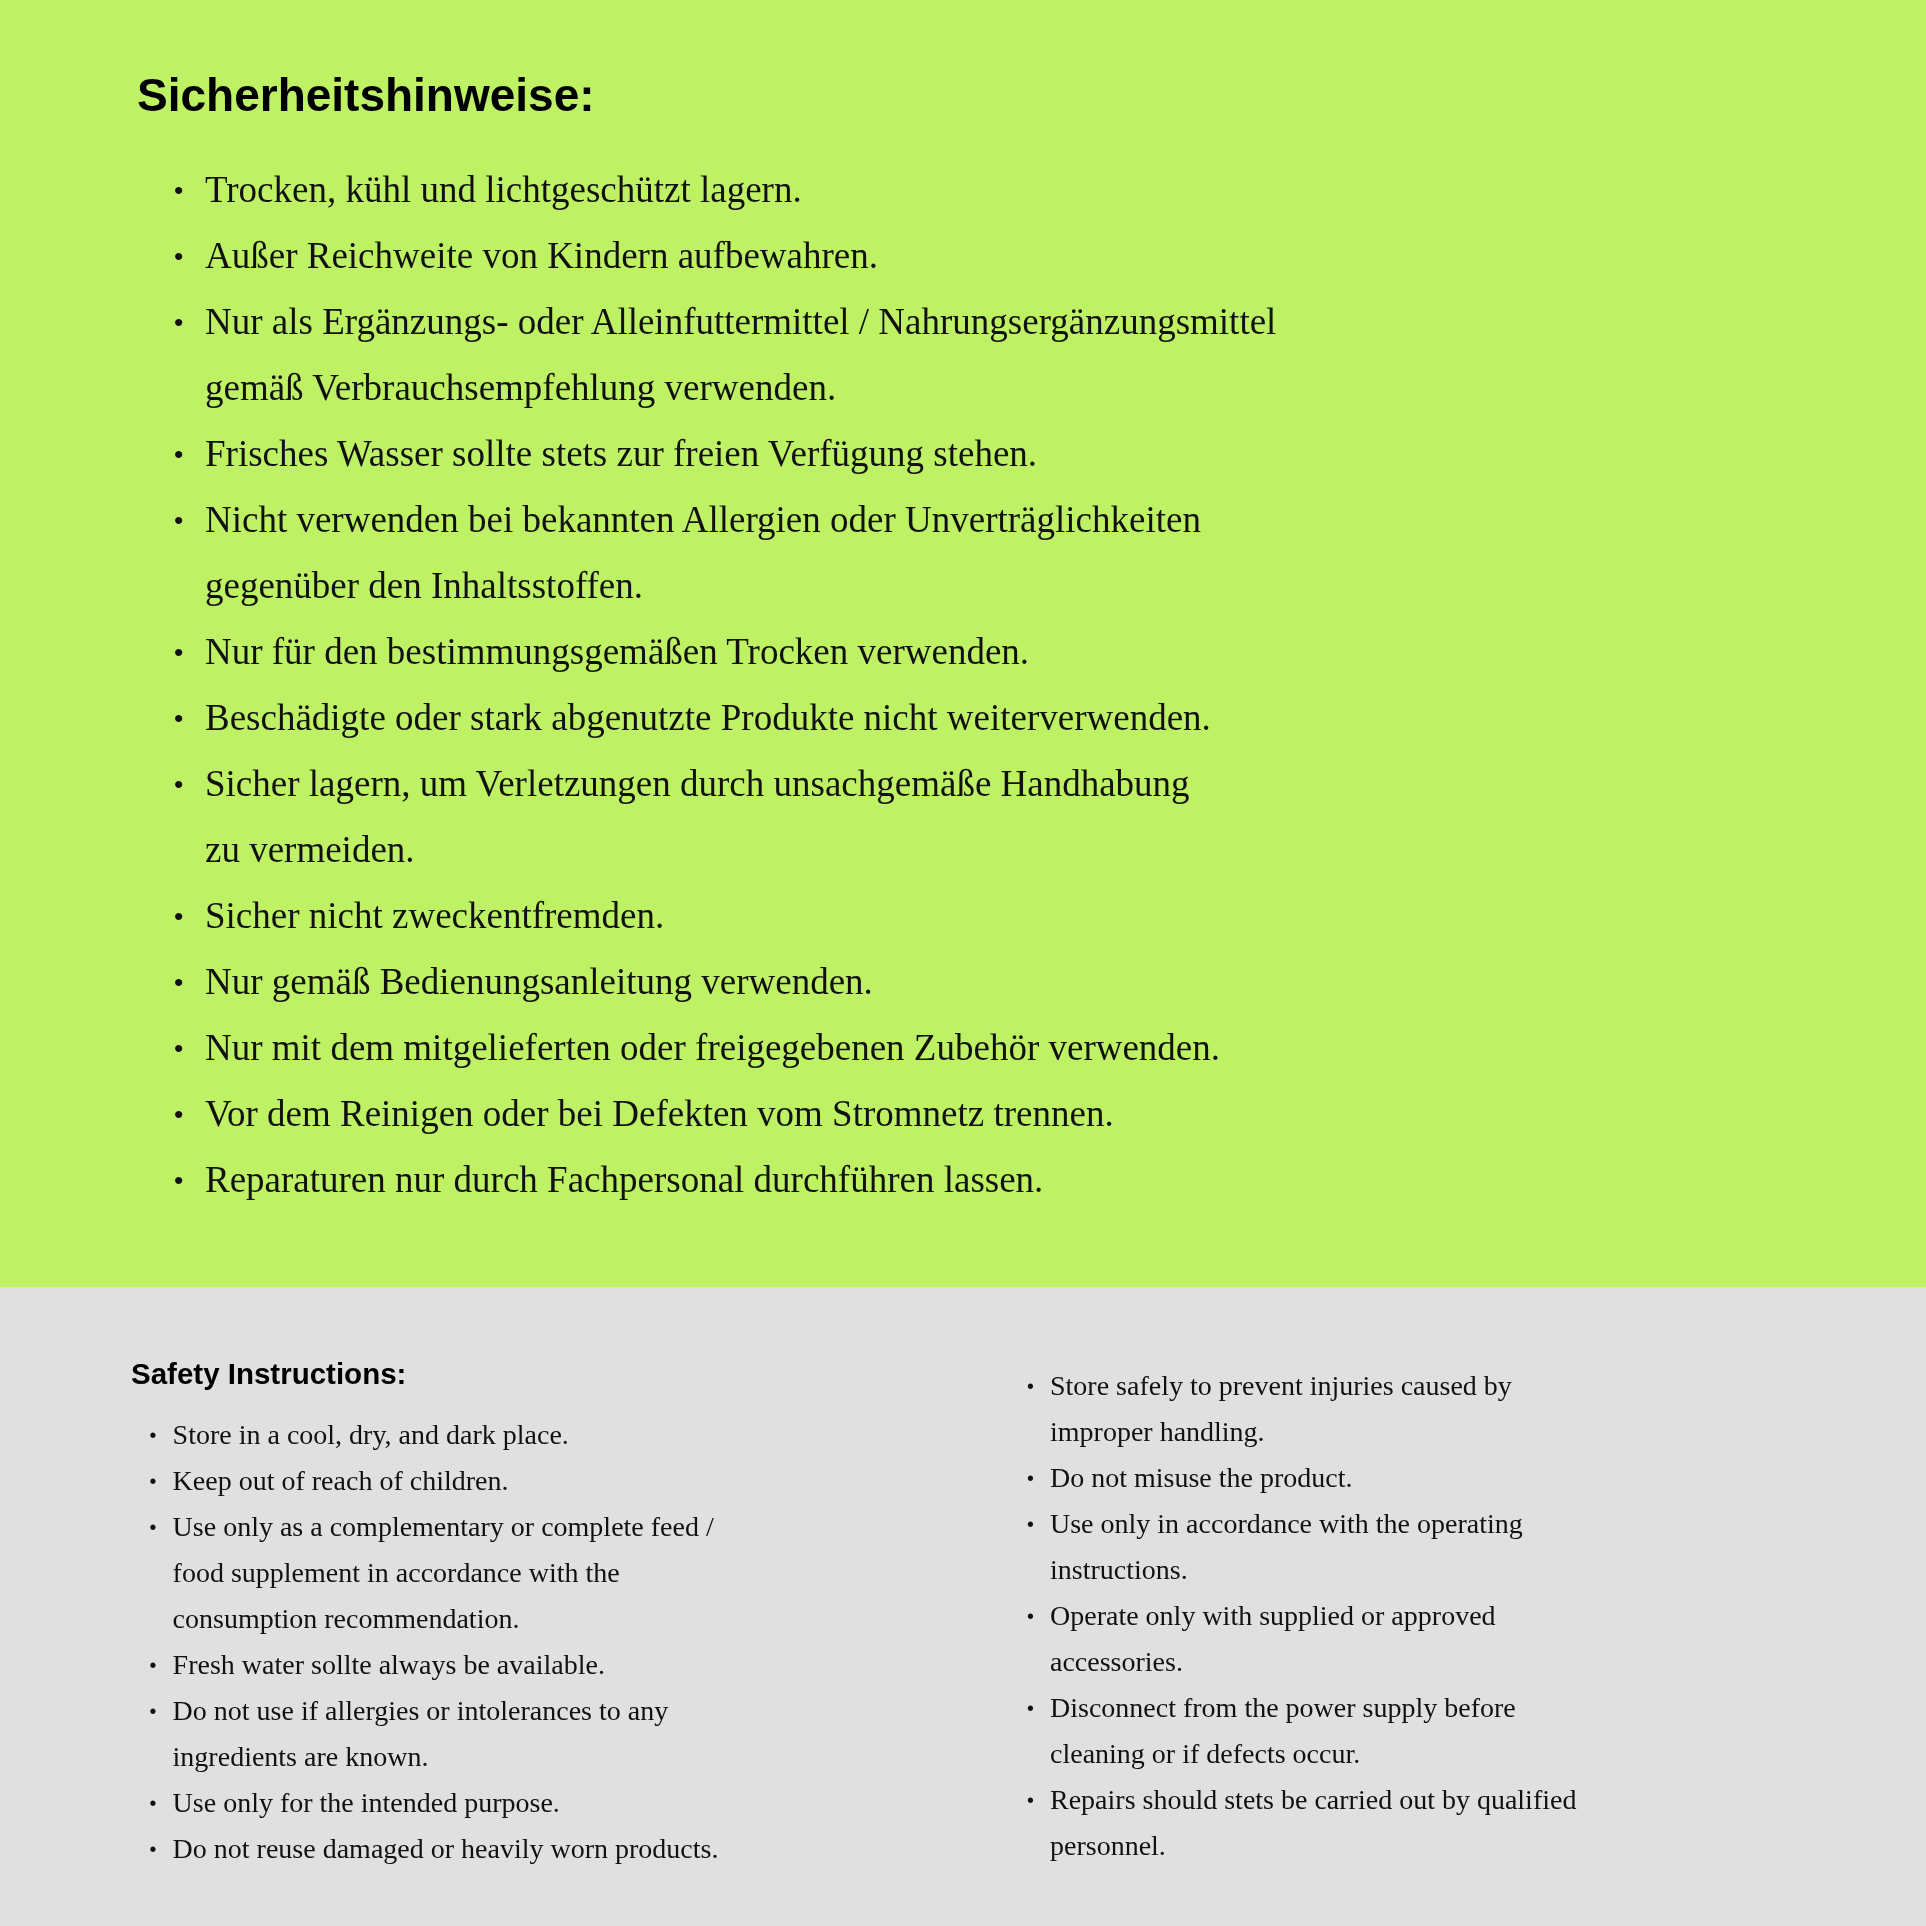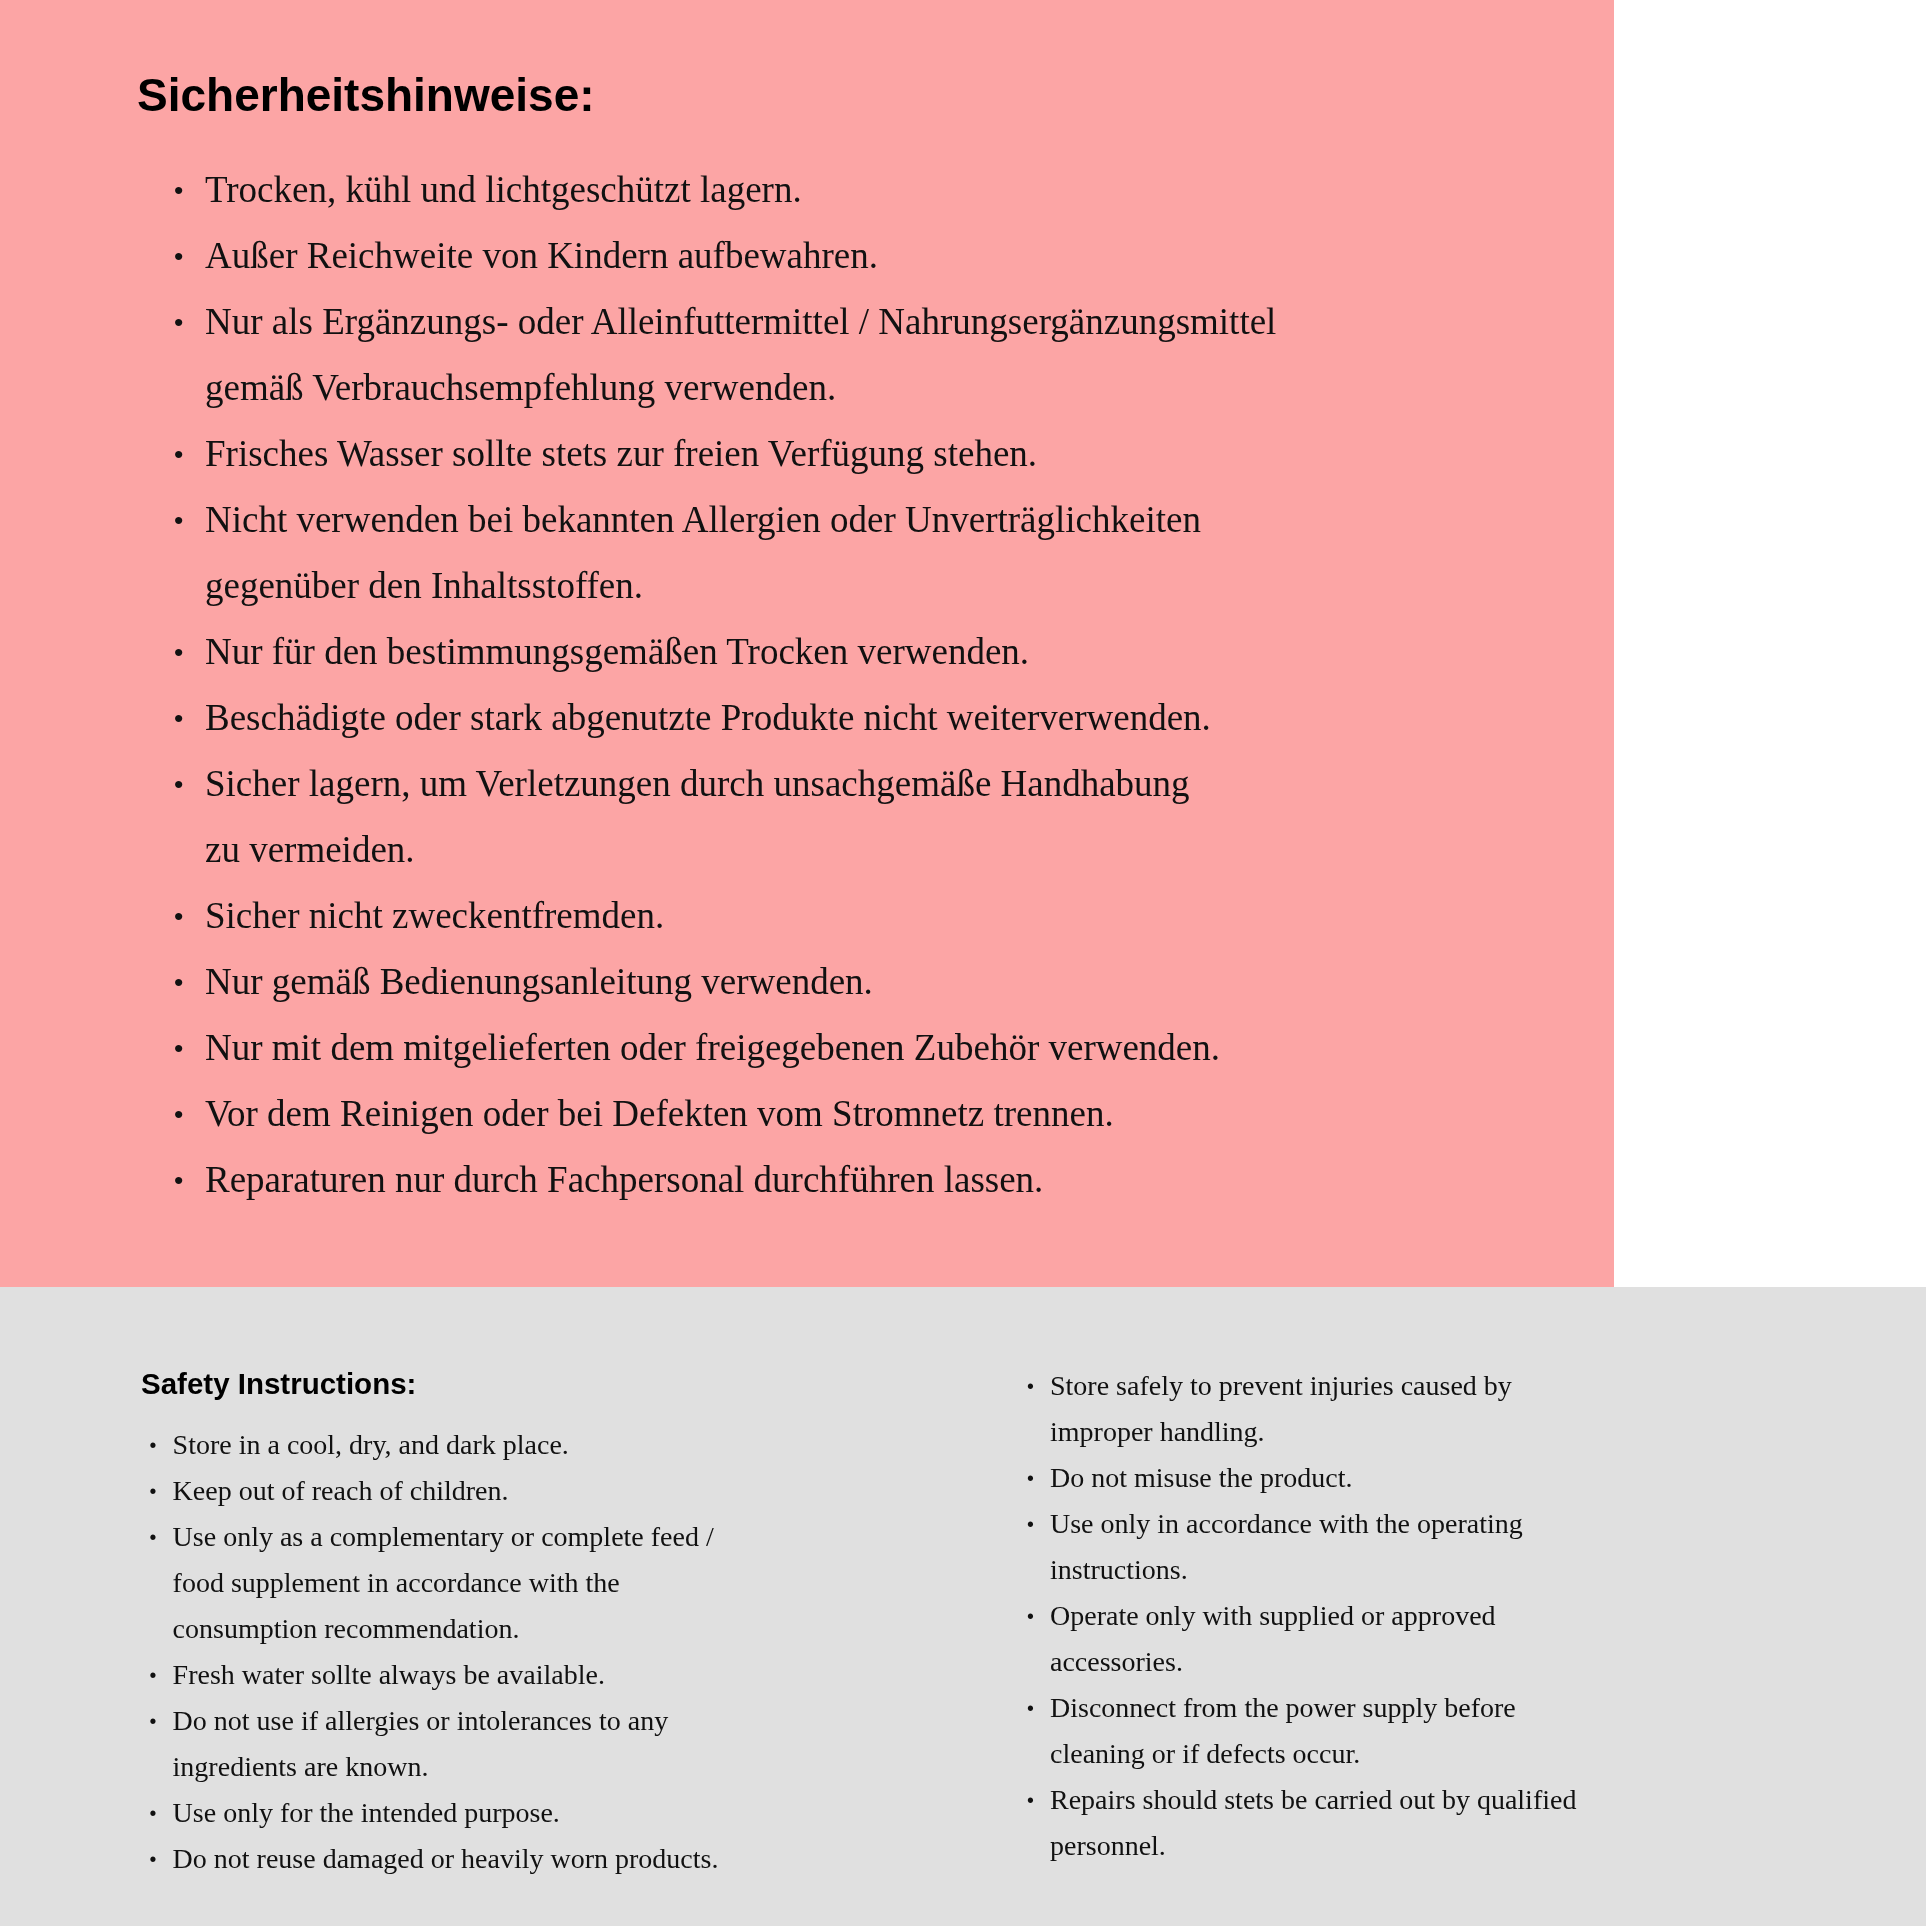--- a/index.html
+++ b/index.html
@@ -16,23 +16,23 @@
     width: 1926px;
     height: 1926px;
     overflow: hidden;
     background: #ffffff;
   }
 
   
   .german-section {
     position: absolute;
     top: 0; left: 0;
-    width: 1614px;
+    width: 1926px;
     height: 1287px;
-    background: #fca5a5;
+    background: #bef264;
     box-sizing: border-box;
     padding: 64px 77px 0 137px;
   }
   .german-heading {
     margin: 0;
     font-size: 46px;
     line-height: 62px;
     font-weight: 700;
     color: #000000;
   }
@@ -78,21 +78,21 @@
     align-items: flex-start;
   }
   .col-left {
     width: 896px;
     flex: none;
   }
   .col-right {
     flex: 1;
   }
   .english-heading {
-    margin: 10px;
+    margin: 0;
     font-size: 29.5px;
     line-height: 39px;
     font-weight: 700;
     color: #000000;
   }
   .english-section ul.bullet-list {
     font-size: 28px;
     line-height: 46px;
   }
   .col-left ul.bullet-list {

